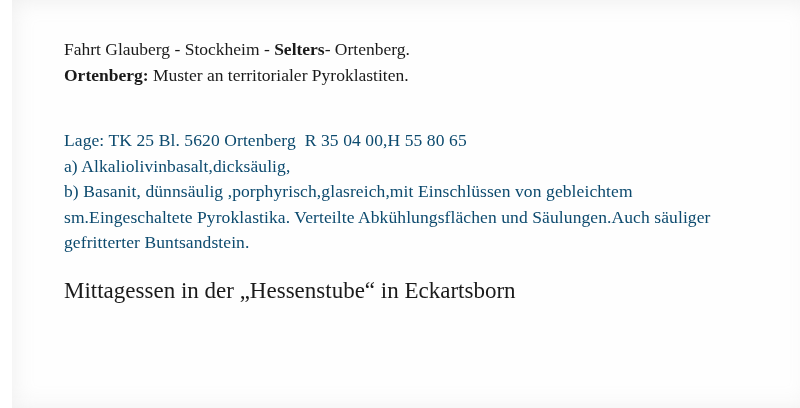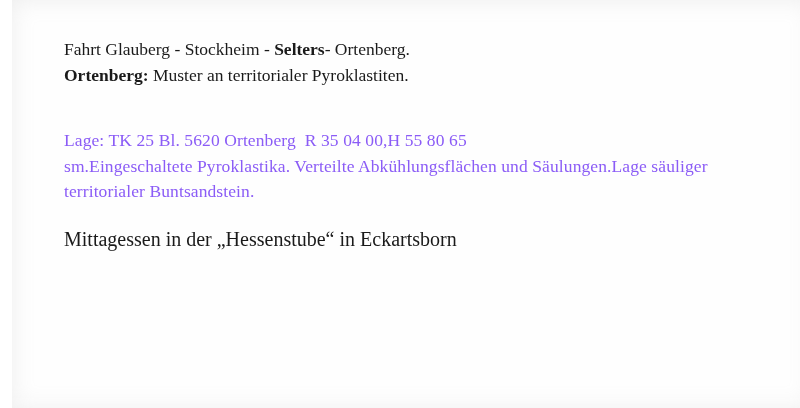--- a/index.html
+++ b/index.html
@@ -21,34 +21,34 @@
     background: #fefefe;
     box-sizing: border-box;
     padding: 36px 36px 20px 52px;
     margin-left: 12px;
   }
   .line {
     font-size: 17.5px;
     line-height: 25px;
     letter-spacing: 0.1px;
     white-space: pre-wrap;
-    color: #8b5cf6;
+    color: #0c4a6e;
   }
   .gap-md { height: 20px; }
   .gap-lg { height: 22px; }
   .b { font-weight: bold; }
   .hdr-line {
     font-size: 17.5px;
     line-height: 26px;
   }
   .para .line {
     line-height: 25.5px;
   }
   .footer-note {
-    font-size: 20px;
+    font-size: 23px;
     line-height: 25px;
   }
   .edge-shadow {
     position: absolute;
     top: 0;
     left: 0;
     width: 800px;
     height: 408px;
     pointer-events: none;
     box-shadow: inset 0 0 22px rgba(170,170,170,0.20);
@@ -67,22 +67,24 @@
     <span class="b">Ortenberg:</span><span> Muster an territorialer Pyroklastiten.</span>
   </div>
 
   <div class="gap-md"></div>
 
 
   <div class="gap-md"></div>
 
   <div class="para">
     <div class="line">Lage: TK 25 Bl. 5620 Ortenberg  R 35 04 00,H 55 80 65</div>
-    <div class="line">sm.Eingeschaltete Pyroklastika. Verteilte Abkühlungsflächen und Säulungen.Lage säuliger</div>
-    <div class="line">territorialer Buntsandstein.</div>
+    <div class="line">a) Alkaliolivinbasalt,dicksäulig,</div>
+    <div class="line">b) Basanit, dünnsäulig ,porphyrisch,glasreich,mit Einschlüssen von gebleichtem</div>
+    <div class="line">sm.Eingeschaltete Pyroklastika. Verteilte Abkühlungsflächen und Säulungen.Auch säuliger</div>
+    <div class="line">gefritterter Buntsandstein.</div>
   </div>
 
   <div class="gap-lg"></div>
 
   <div class="footer-note">Mittagessen in der „Hessenstube“ in Eckartsborn</div>
 
   <div class="edge-shadow"></div>
 </div>
 
 </body></html>

